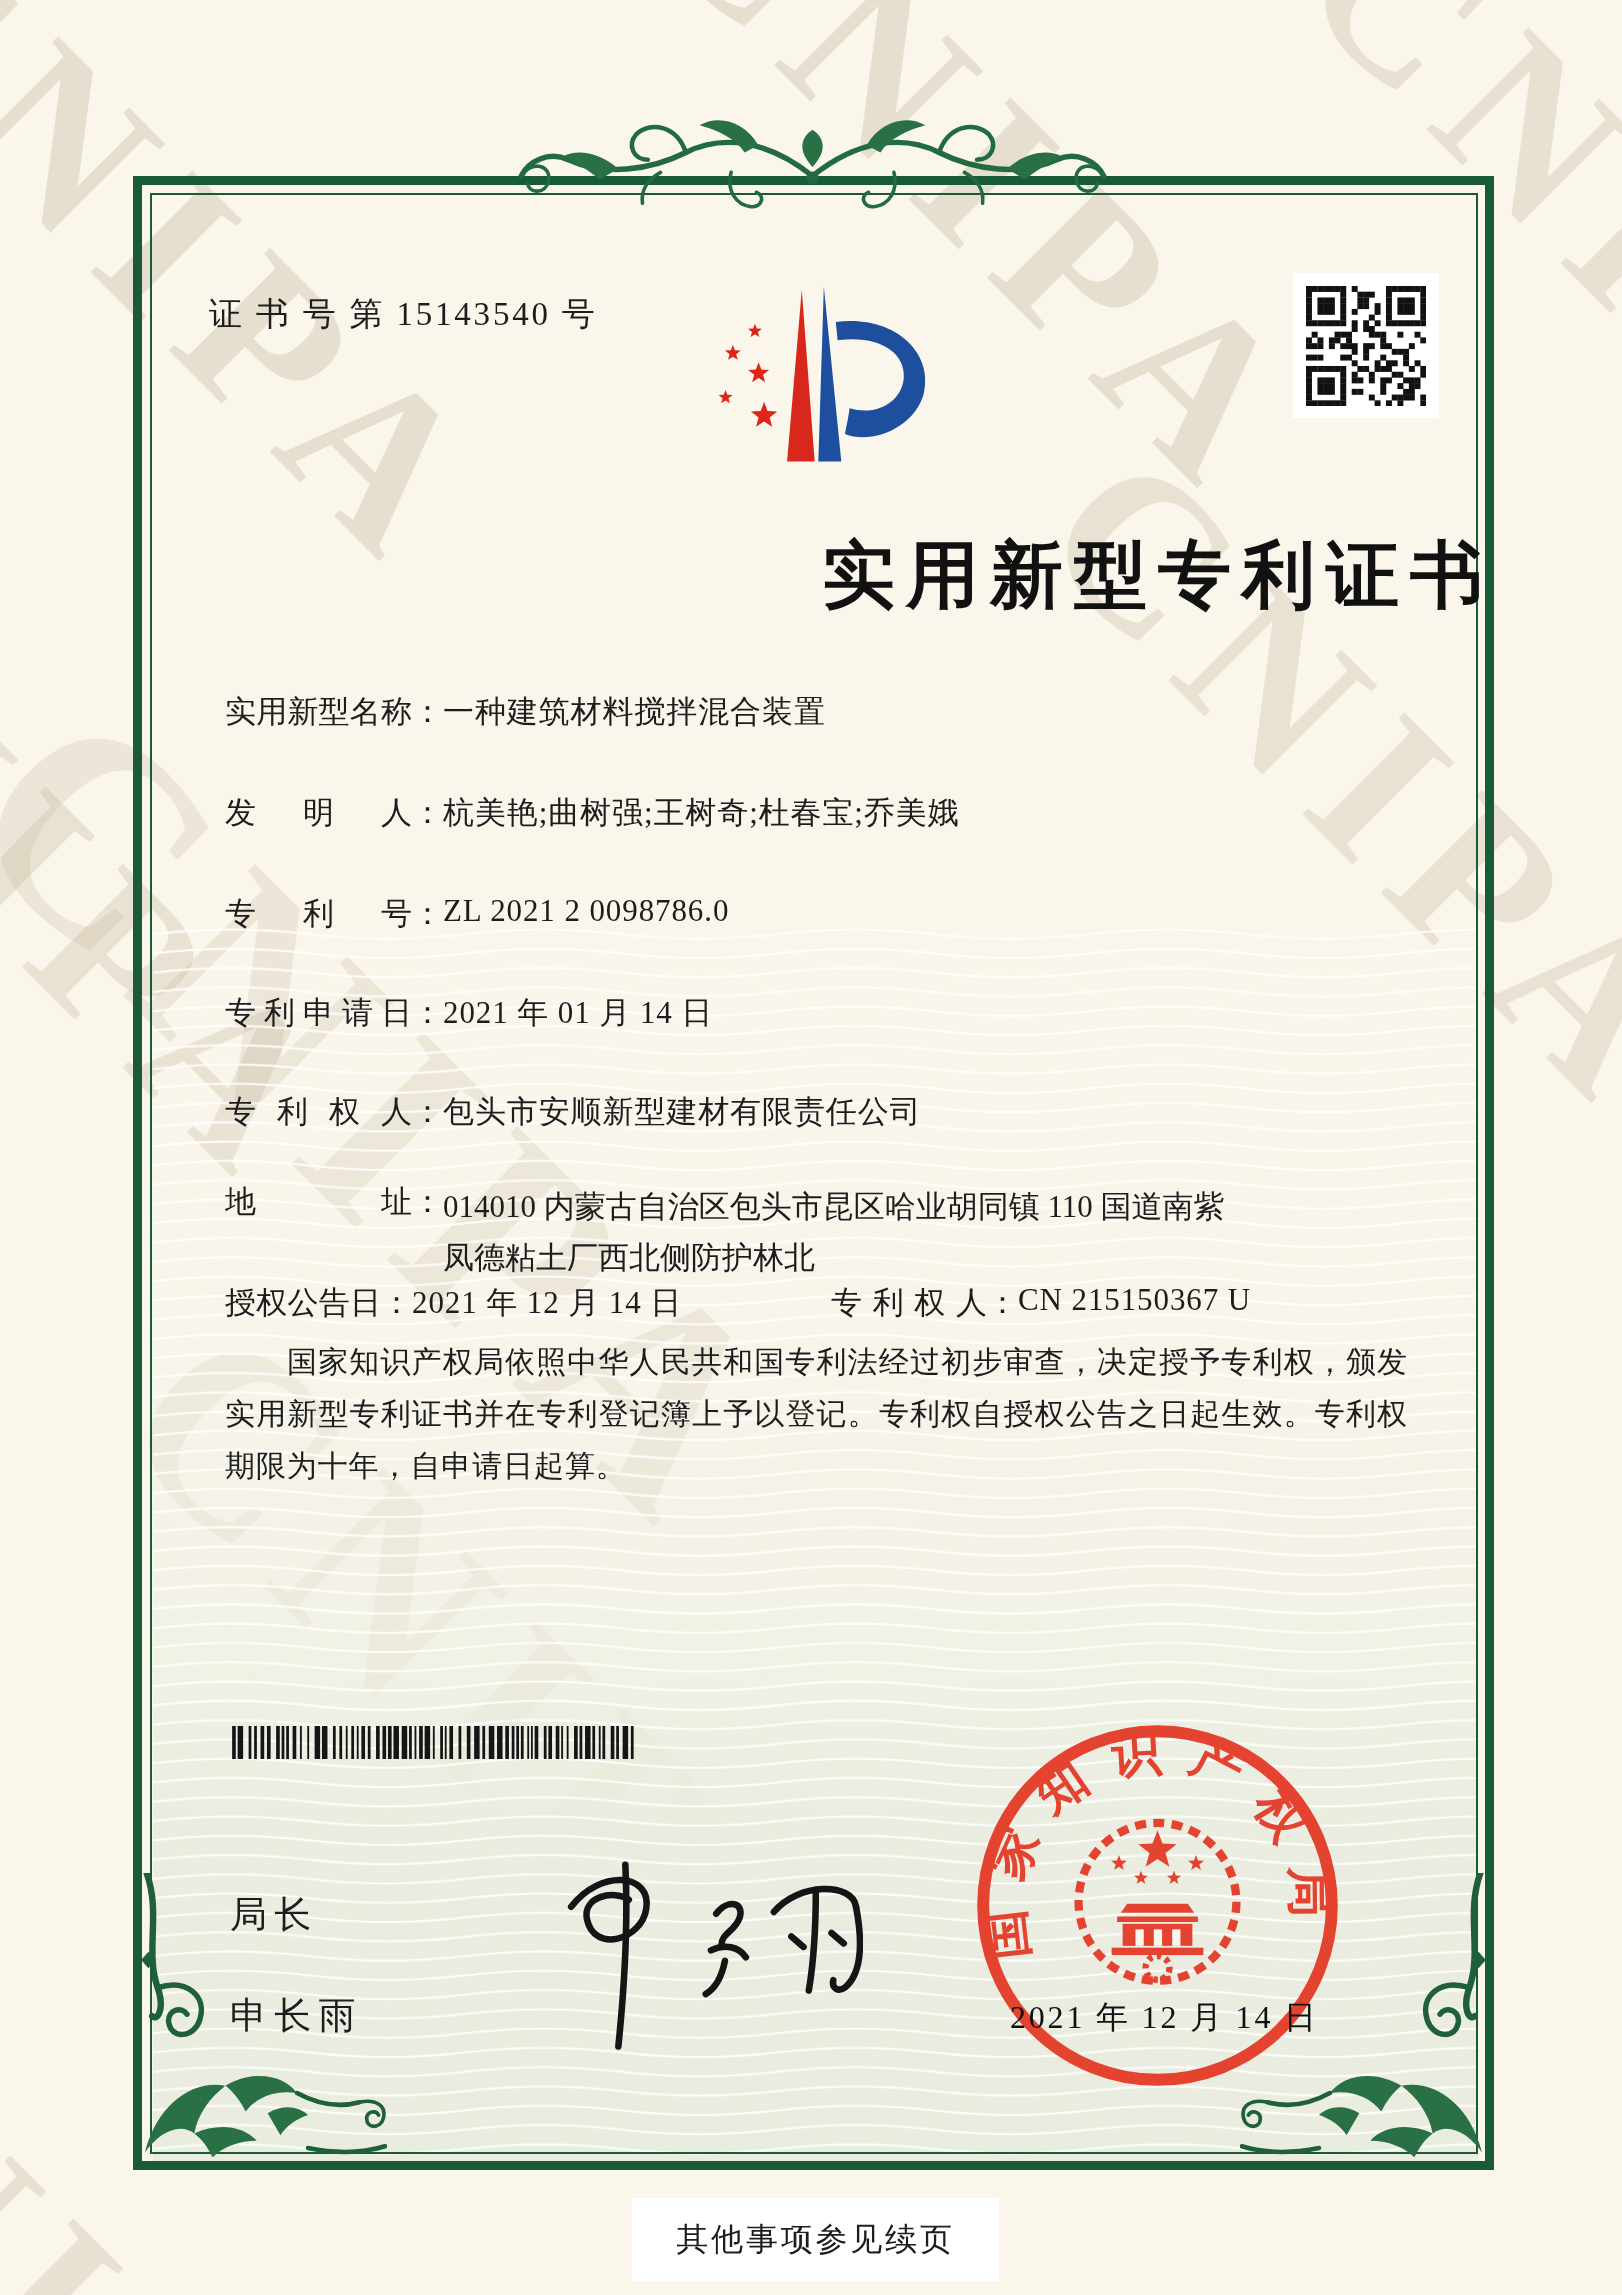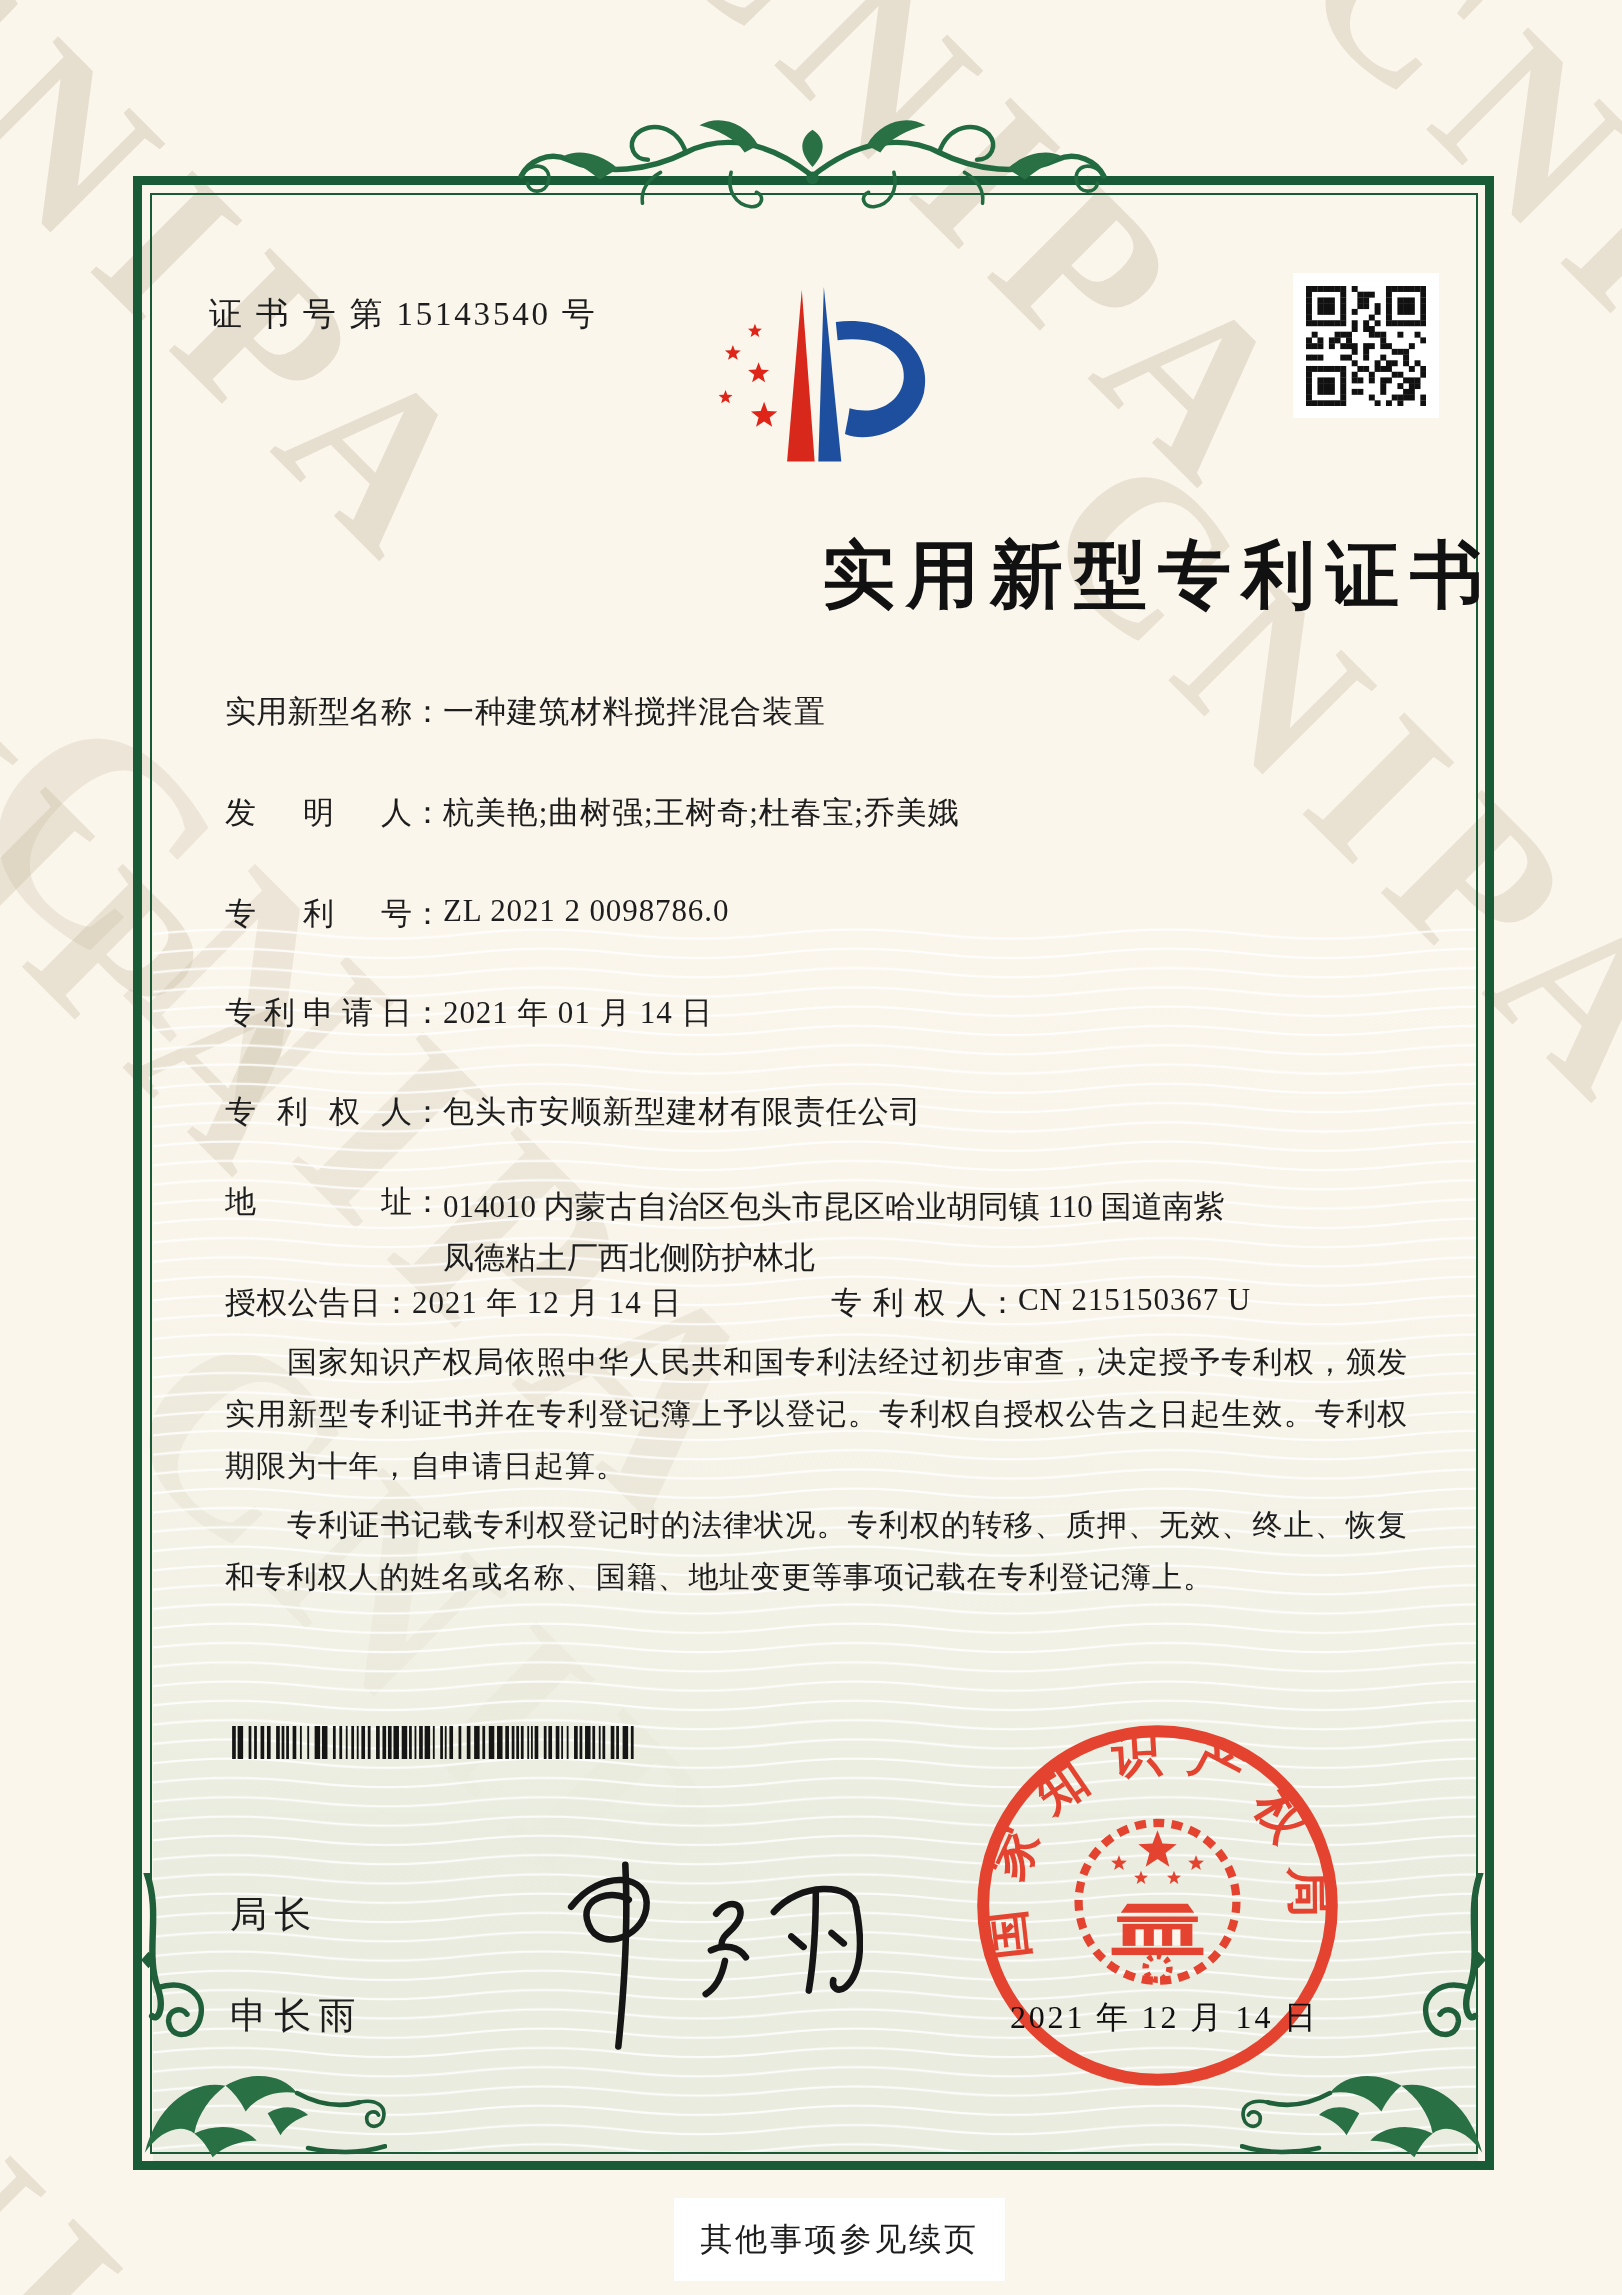--- a/index.html
+++ b/index.html
@@ -112,23 +112,23 @@
   .seal-date{
     position:absolute;left:1010px;top:1996px;z-index:7;
     font-size:32px;letter-spacing:2.8px;color:#101010;
   }
   
   .page-info{
     position:absolute;left:514px;top:2101px;width:533px;
     text-align:center;font-size:27.5px;letter-spacing:3.7px;z-index:5;
   }
   .cont-box{
-    position:absolute;left:632px;top:2198px;width:331px;height:83px;
+    position:absolute;left:632px;top:2198px;width:367px;height:83px;
     background:#ffffff;z-index:5;
-    display:flex;align-items:center;justify-content:center;margin-left:42px;
+    display:flex;align-items:center;justify-content:center;
   }
   .cont-box span{font-size:32px;letter-spacing:2.8px;}
 </style>
 </head>
 <body>
 
 <div class="sheet">
 
   <div>
       <div class="wm" style="left: -37px; top: -138px; font-size: 220px; opacity: 0.3;">CNIPA</div>
@@ -446,21 +446,20 @@
   </div>
   <div class="row" style="top:1282px;">
     <span class="lbl" style="width:156px;">授权公告日</span><span class="colon">：</span><span class="val">2021 年 12 月 14 日</span>
     <span class="grant2">
       <span class="lbl" style="width:156px;">专利权人</span><span class="colon">：</span><span class="val">CN 215150367 U</span>
     </span>
   </div>
 
   <div class="paras">
     <p>国家知识产权局依照中华人民共和国专利法经过初步审查，决定授予专利权，颁发实用新型专利证书并在专利登记簿上予以登记。专利权自授权公告之日起生效。专利权期限为十年，自申请日起算。</p>
-    <p>专利证书记载专利权登记时的法律状况。专利权的转移、质押、无效、终止、恢复和专利权人的姓名或名称、国籍、地址变更等事项记载在专利登记簿上。</p>
   </div>
 
   <svg class="barcode" width="410" height="33" viewBox="0 0 447 36">
       <rect x="0" y="0" width="4" height="36" fill="#151515"></rect>
       <rect x="6" y="0" width="6" height="36" fill="#151515"></rect>
       <rect x="18" y="0" width="3" height="36" fill="#151515"></rect>
       <rect x="24" y="0" width="3" height="36" fill="#151515"></rect>
       <rect x="31" y="0" width="4" height="36" fill="#151515"></rect>
       <rect x="38" y="0" width="4" height="36" fill="#151515"></rect>
       <rect x="48" y="0" width="4" height="36" fill="#151515"></rect>

